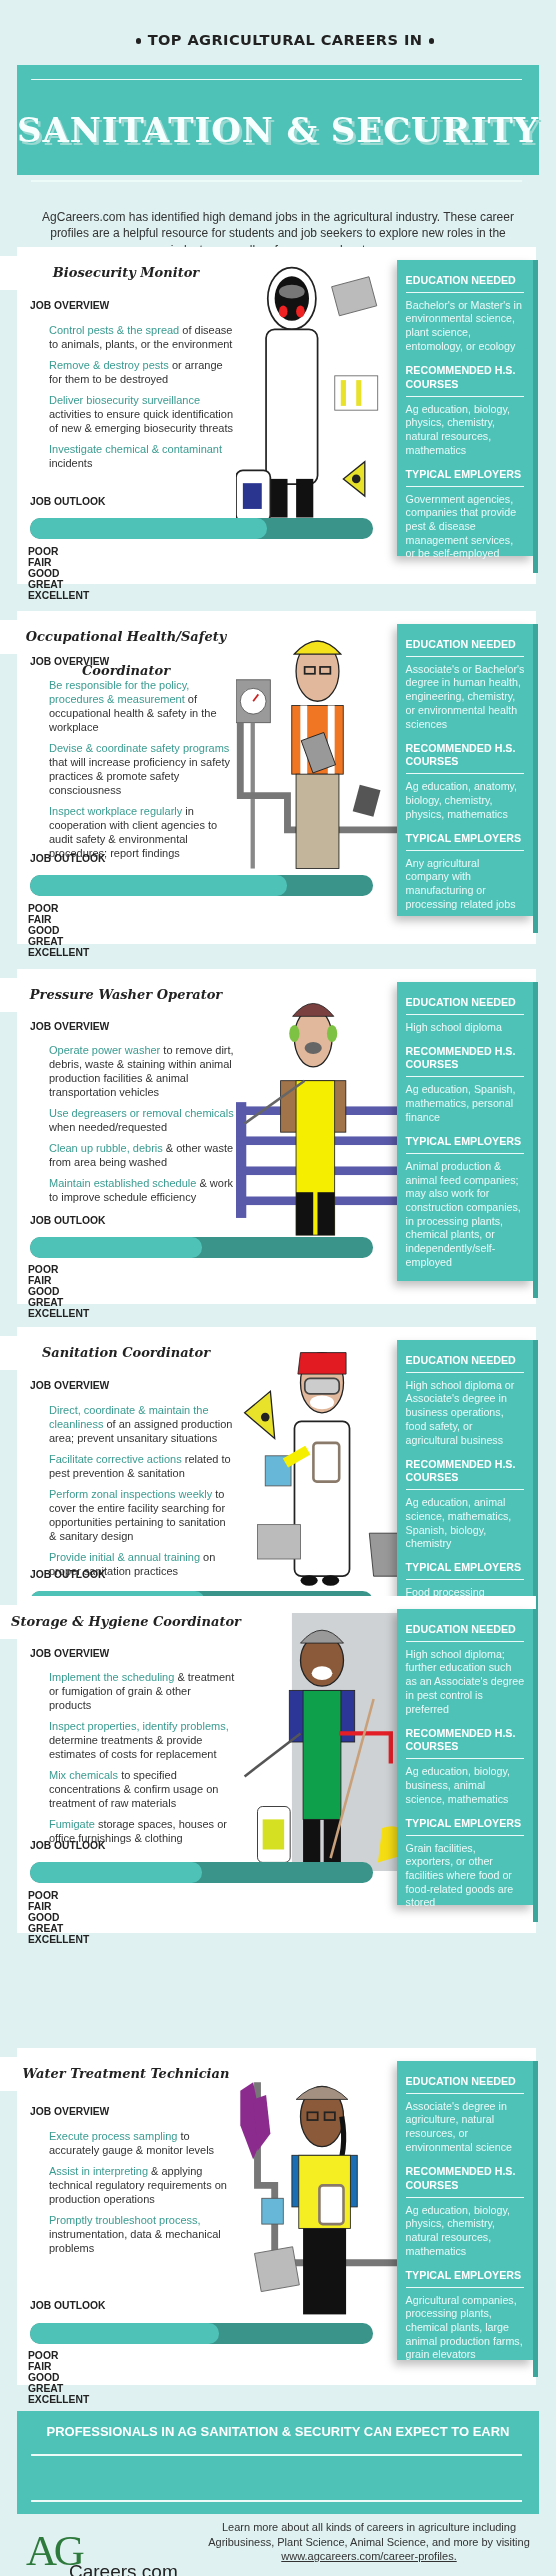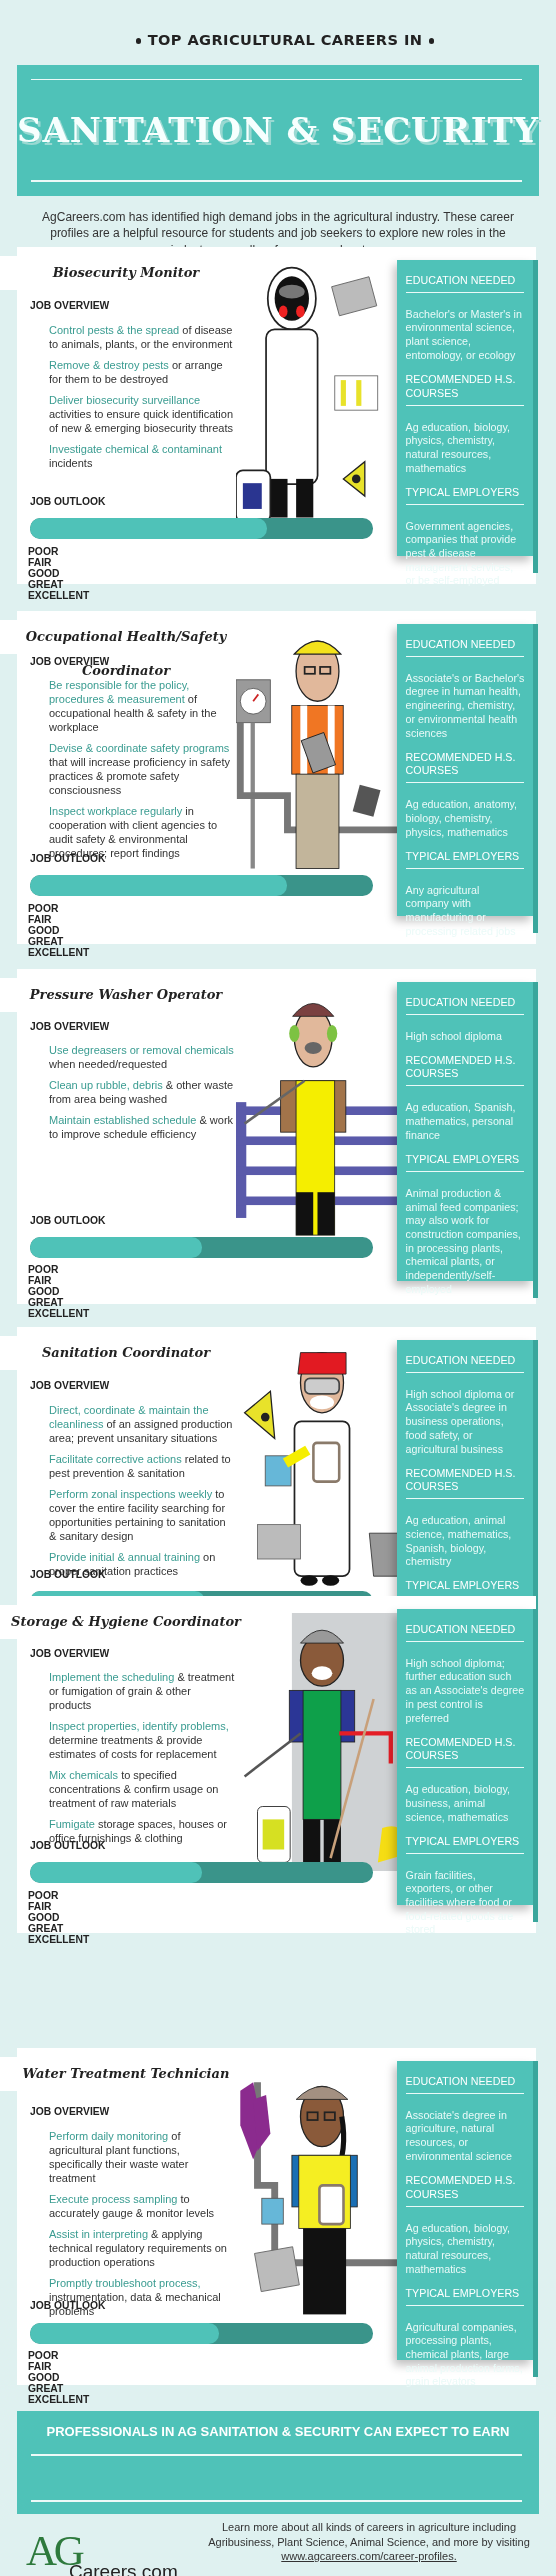--- a/index.html
+++ b/index.html
@@ -1,35 +1,35 @@
 <!DOCTYPE html>
 <html style="font-size:13.7px"><head>
 <meta charset="utf-8">
 <style>
   * { box-sizing: border-box; margin: 0; padding: 0; }
   body { width: 556px; height: 2576px; background: #dff1f0; font-family: "Liberation Sans", sans-serif; color: #333; overflow: hidden; position: relative; }
   .top-kicker { position: absolute; top: 31px; left: 0; width: 556px; text-align: center; font-family: "DejaVu Sans", sans-serif; font-weight: bold; font-size: 14.6px; letter-spacing: 0.4px; color: #222; margin-left: 7px; }
   .top-kicker .dot { display: inline-block; width: 5.2px; height: 5.2px; border-radius: 50%; background: #222; vertical-align: middle; margin: 0 6.9px; }
   .banner { position: absolute; left: 17px; width: 522px; background: #4fc2b8; }
   .banner .rule { position: absolute; left: 13.7px; right: 17px; height: 1.7px; background: #ecfaf8; }
-  .hero { top: 65px; height: 131px; }
+  .hero { top: 65px; height: 110px; }
   .hero-title { position: absolute; top: 45px; left: 0; width: 100%; text-align: center; font-family: "DejaVu Serif", serif; font-size: 34px; font-weight: bold; color: #f6fffe; letter-spacing: 0.9px; text-shadow: 2.6px 2.6px 0 #9ad9d2; }
   .intro { position: absolute; top: 209px; left: 34px; width: 488px; text-align: center; font-size: 12px; line-height: 16.3px; color: #333; }
   .card { position: absolute; left: 17px; width: 519px; background: #ffffff; }
   .card-title { position: absolute; left: -17px; top: 8.6px; width: 252px; height: 34px; background: #fff; font-family: "DejaVu Serif", serif; font-style: italic; font-weight: bold; font-size: 13px; line-height: 34px; text-align: center; color: #222; }
   .ov-head { position: absolute; left: 13px; font-weight: bold; font-size: 10.3px; color: #222; }
   .ov-list { position: absolute; left: 32px; width: 187px; font-size: 11px; line-height: 14px; color: #333; }
   .ov-item { margin-bottom: 6.9px; }
   .hl { color: #3a9c91; }
   .bar { position: absolute; left: 13px; width: 343px; height: 20.6px; border-radius: 10.3px; background: #3a948a; overflow: hidden; }
   .bar-fill { height: 100%; border-radius: 10.3px; background: #4fc2b8; }
   .bar-labels { position: absolute; left: 11px; width: 350px; display: flex; justify-content: space-between; font-weight: bold; font-size: 10.3px; color: #222; flex-direction: column; }
   .side { position: absolute; left: 380px; width: 136px; background: #4fc2b8; padding: 13.7px 8.6px 12px 8.6px; color: #eafaf8; box-shadow: -2.6px 5.2px 8.6px rgba(0,0,0,0.25); }
   .side:after { content: ""; position: absolute; right: -5.2px; top: 0; bottom: -17px; width: 5.2px; background: #3aa69c; }
-  .side h4 { font-size: 10.7px; font-weight: normal; color: #fff; line-height: 13.7px; padding-bottom: 4.3px; border-bottom: 1.7px solid #eafaf8; margin-bottom: 15px; }
+  .side h4 { font-size: 10.7px; font-weight: bold; color: #fff; line-height: 13.7px; padding-bottom: 4.3px; border-bottom: 1.7px solid #eafaf8; margin-bottom: 6px; }
   .side p { font-size: 10.7px; line-height: 13.7px; margin-bottom: 10.3px; }
   .illus { position: absolute; }
   .footer-banner { top: 2411px; height: 103px; }
   .fb-line1 { position: absolute; top: 13px; width: 100%; text-align: center; font-weight: bold; font-size: 13px; color: #fff; }
   .fb-line2 { position: absolute; top: 53px; width: 100%; text-align: center; font-family: "DejaVu Serif", serif; font-weight: bold; font-size: 25px; color: #f6fffe; letter-spacing: 0.9px; text-shadow: 1.7px 1.7px 0 #9ad9d2; }
   .logo { position: absolute; top: 2533px; left: 26px; }
   .logo-ag { font-family: "Liberation Serif", serif; font-size: 43px; color: #2e7a3d; line-height: 36px; letter-spacing: -3.4px; }
   .logo-careers { position: absolute; left: 43px; top: 27.5px; font-size: 19px; color: #222; white-space: nowrap; }
   .footer-text { position: absolute; top: 2520px; left: 206px; width: 326px; text-align: center; font-size: 11px; line-height: 14.6px; color: #333; }
   .footer-text a { color: #333; text-decoration: underline; }
@@ -139,20 +139,21 @@
       <h4>RECOMMENDED H.S. COURSES</h4>
       <p>Ag education, anatomy, biology, chemistry, physics, mathematics</p>
       <h4>TYPICAL EMPLOYERS</h4>
       <p>Any agricultural company with manufacturing or processing related jobs</p>
     </div>
     </div>
     <div class="card" style="top: 969px; height: 335px;">
     <div class="card-title">Pressure Washer Operator</div>
     <div class="ov-head" style="top:52px">JOB OVERVIEW</div>
     <div class="ov-list" style="top:74px">
+        <div class="ov-item"><span class="hl">Operate power washer</span><span> to remove dirt, debris, waste &amp; staining within animal production facilities &amp; animal transportation vehicles</span></div>
         <div class="ov-item"><span class="hl">Use degreasers or removal chemicals</span><span> when needed/requested</span></div>
         <div class="ov-item"><span class="hl">Clean up rubble, debris</span><span> &amp; other waste from area being washed</span></div>
         <div class="ov-item"><span class="hl">Maintain established schedule</span><span> &amp; work to improve schedule efficiency</span></div>
       </div>
     <div class="illus" style="left:219px;top:17px"><svg width="163" height="258" viewBox="0 0 190 300">
           <g fill="#5a5aaa">
             <rect x="0" y="135" width="12" height="135"></rect>
             <rect x="0" y="140" width="190" height="10"></rect>
             <rect x="0" y="175" width="190" height="10"></rect>
             <rect x="0" y="210" width="190" height="10"></rect>
@@ -276,21 +277,20 @@
       <h4>RECOMMENDED H.S. COURSES</h4>
       <p>Ag education, biology, business, animal science, mathematics</p>
       <h4>TYPICAL EMPLOYERS</h4>
       <p>Grain facilities, exporters, or other facilities where food or food-related goods are stored</p>
     </div>
     </div>
     <div class="card" style="top: 2048px; height: 337px;">
     <div class="card-title">Water Treatment Technician</div>
     <div class="ov-head" style="top:58px">JOB OVERVIEW</div>
     <div class="ov-list" style="top:81px">
-        <div class="ov-item"><span class="hl">Perform daily monitoring</span><span> of agricultural plant functions, specifically their waste water treatment</span></div>
         <div class="ov-item"><span class="hl">Execute process sampling</span><span> to accurately gauge &amp; monitor levels</span></div>
         <div class="ov-item"><span class="hl">Assist in interpreting</span><span> &amp; applying technical regulatory requirements on production operations</span></div>
         <div class="ov-item"><span class="hl">Promptly troubleshoot process,</span><span> instrumentation, data &amp; mechanical problems</span></div>
       </div>
     <div class="illus" style="left:219px;top:17px"><svg width="172" height="258" viewBox="0 0 200 300">
           <path d="M25 20 V140 H45 V230 H150 H190" stroke="#777" stroke-width="8" fill="none"></path>
           <path d="M5 30 L20 20 L32 80 L20 110 L5 70 Z" fill="#8b2b8e"></path>
           <path d="M20 40 L35 35 L40 80 L25 100 Z" fill="#8b2b8e"></path>
           <ellipse cx="100" cy="60" rx="25" ry="35" fill="#8a5a3a" stroke="#222" stroke-width="1.5"></ellipse>
           <path d="M70 40 Q100 10 130 40 Z" fill="#a39081" stroke="#222"></path>

